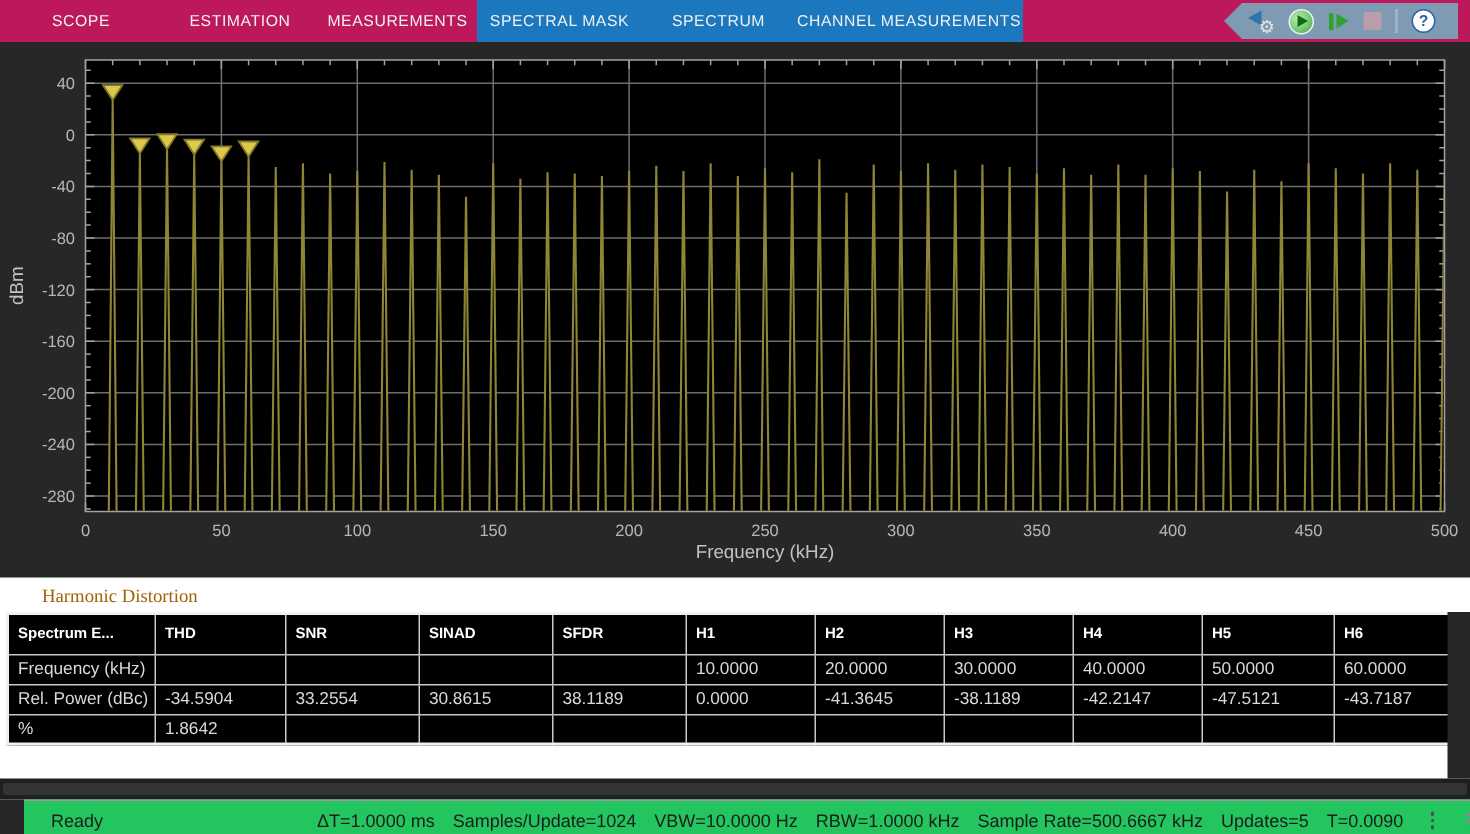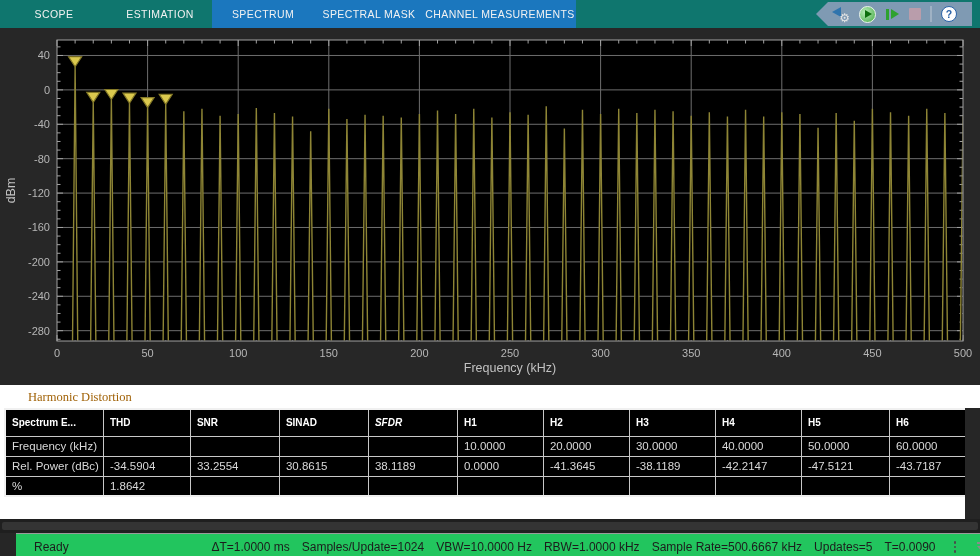--- a/index.html
+++ b/index.html
@@ -1,20 +1,20 @@
 <!DOCTYPE html>
 <html><head>
 <meta charset="utf-8">
 <style>
   * { margin:0; padding:0; box-sizing:border-box; }
   body { background:#262626; font-family:"Liberation Sans", sans-serif; }
   .app { position:relative; width:980px; height:556px; background:#262626; overflow:hidden; }
 
   
-  .toolbar { position:absolute; left:0; top:0; width:980px; height:28px; background:#0f766e; display:flex; }
+  .toolbar { position:absolute; left:0; top:0; width:980px; height:28px; background:#be185d; display:flex; }
   .tabgroup { display:flex; height:28px; }
   .tabgroup.light { background:#1b77be; }
   .tab { display:flex; align-items:center; justify-content:center; color:#f2f2f2;
          font-size:10.5px; letter-spacing:0.4px; font-weight:500; cursor:default; }
   .t0{width:108px}.t1{width:104px}.t2{width:106px}.t3{width:102px}.t4{width:110px}.t5{width:152px}
 
   .icon-bar { position:absolute; right:8px; top:2px; height:24px; width:156px; background:#7f9ab3;
               clip-path:polygon(12px 0, 100% 0, 100% 100%, 12px 100%, 0 50%);
               display:flex; align-items:center; gap:9px; padding-left:16px; }
   .ic { position:relative; display:flex; align-items:center; justify-content:center; }
@@ -65,24 +65,25 @@
 </style>
 </head>
 <body>
 
 <div class="app">
 
   <div class="toolbar">
     <div class="tabgroup">
       <div class="tab t0">SCOPE</div>
       <div class="tab t1">ESTIMATION</div>
+      <div class="tab t2">MEASUREMENTS</div>
     </div>
     <div class="tabgroup light">
+      <div class="tab t4">SPECTRAL MASK</div>
       <div class="tab t3">SPECTRUM</div>
-      <div class="tab t4">SPECTRAL MASK</div>
       <div class="tab t5">CHANNEL MEASUREMENTS</div>
     </div>
     <div class="icon-bar">
       <div class="ic ic-settings">
         <span class="arr"></span>
         <span class="gear">⚙</span>
       </div>
       <div class="ic ic-run">
         <span class="tri"></span>
       </div>
@@ -380,21 +381,21 @@
 
   <div class="measure-panel">
     <div class="measure-title">Harmonic Distortion</div>
     <table class="meas">
       <thead>
           <tr id="meas-head">
             <th style="width: 86px;">Spectrum E...</th>
             <th style="width: 87px;">THD</th>
             <th style="width: 89px;">SNR</th>
             <th style="width: 89px;">SINAD</th>
-            <th style="width: 89px; font-style: italic;">SFDR</th>
+            <th style="width: 89px;">SFDR</th>
             <th style="width: 86px;">H1</th>
             <th style="width: 86px;">H2</th>
             <th style="width: 86px;">H3</th>
             <th style="width: 86px;">H4</th>
             <th style="width: 88px;">H5</th>
             <th style="width: 87px;">H6</th>
           </tr>
         </thead>
       <tbody id="meas-body">
           <tr>

